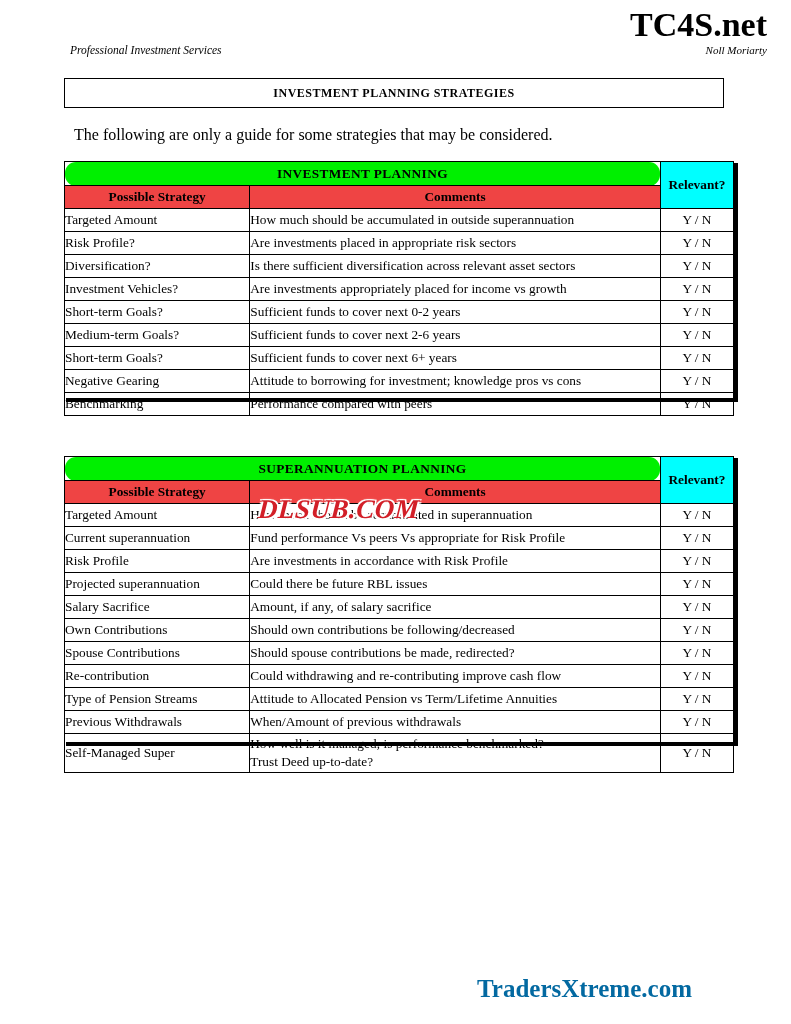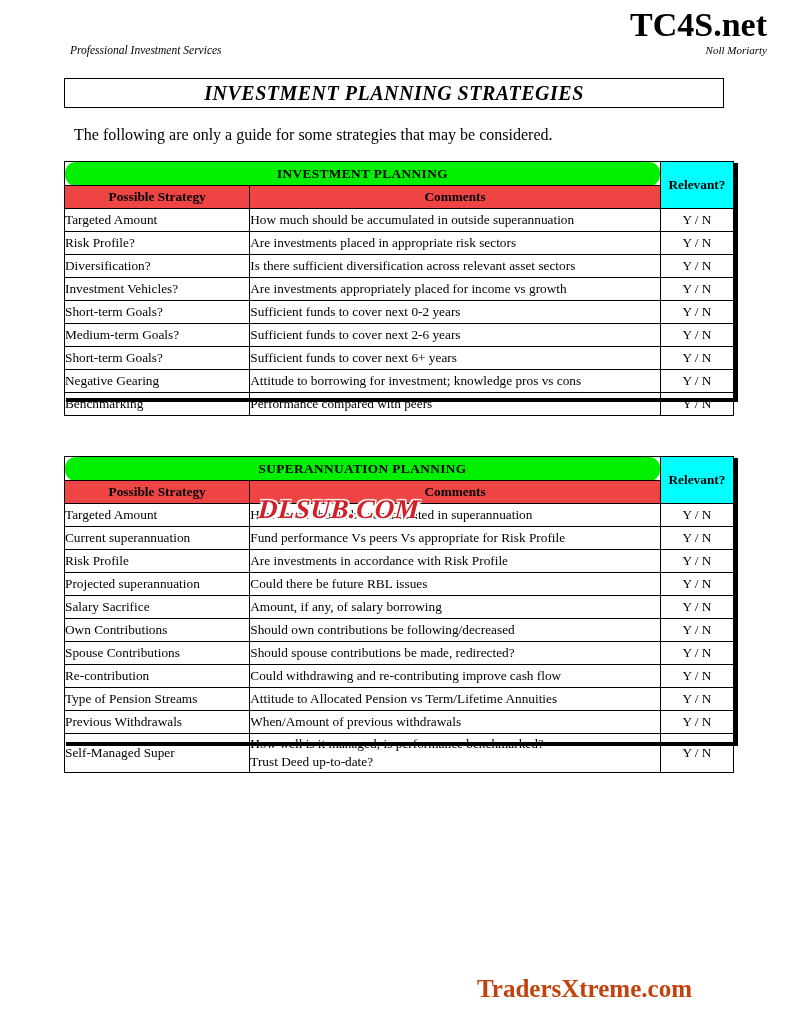--- a/index.html
+++ b/index.html
@@ -60,23 +60,22 @@
     width: 660px;
     height: 30px;
     border: 1px solid #000000;
     box-sizing: border-box;
     display: flex;
     align-items: center;
     justify-content: center;
   }
   .title-box span {
     font-weight: bold;
-    font-size: 20px;
+    font-size: 12px;
     letter-spacing: 0.5px;
-    font-style: italic;
   }
 
   .intro {
     position: absolute;
     top: 126px;
     left: 74px;
     font-size: 16px;
   }
 
   
@@ -177,21 +176,21 @@
       0 0 3px #ffffff;
     transform: skewX(-4deg);
   }
   .wm-traders {
     position: absolute;
     top: 975px;
     left: 477px;
     font-family: "Liberation Serif", serif;
     font-weight: bold;
     font-size: 25px;
-    color: #c2410c;
+    color: #0369a1;
     letter-spacing: 0px;
     text-shadow:
       -1px -1px 0 #ffffff,
       1px -1px 0 #ffffff,
       -1px 1px 0 #ffffff,
       1px 1px 0 #ffffff;
   }
 </style>
 </head>
 <body>
@@ -311,21 +310,21 @@
           <td class="cell-comment">Are investments in accordance with Risk Profile</td>
           <td class="cell-relevant">Y / N</td>
         </tr>
         <tr>
           <td class="cell-strategy">Projected superannuation</td>
           <td class="cell-comment">Could there be future RBL issues</td>
           <td class="cell-relevant">Y / N</td>
         </tr>
         <tr>
           <td class="cell-strategy">Salary Sacrifice</td>
-          <td class="cell-comment">Amount, if any, of salary borrowing</td>
+          <td class="cell-comment">Amount, if any, of salary sacrifice</td>
           <td class="cell-relevant">Y / N</td>
         </tr>
         <tr>
           <td class="cell-strategy">Own Contributions</td>
           <td class="cell-comment">Should own contributions be following/decreased</td>
           <td class="cell-relevant">Y / N</td>
         </tr>
         <tr>
           <td class="cell-strategy">Spouse Contributions</td>
           <td class="cell-comment">Should spouse contributions be made, redirected?</td>

